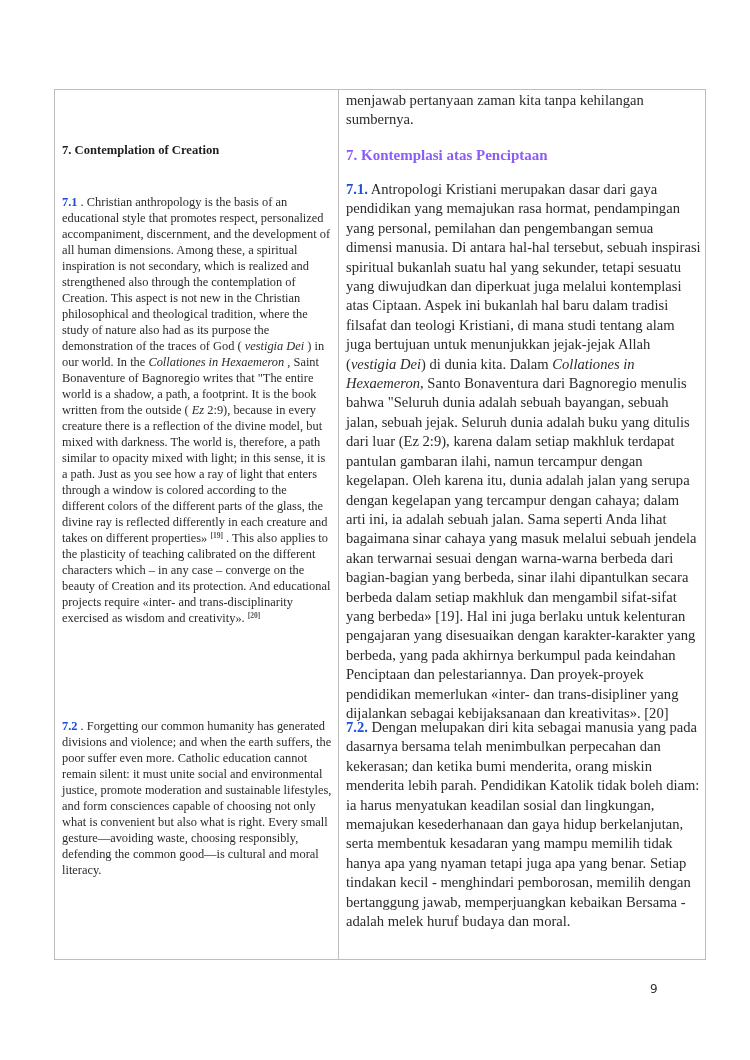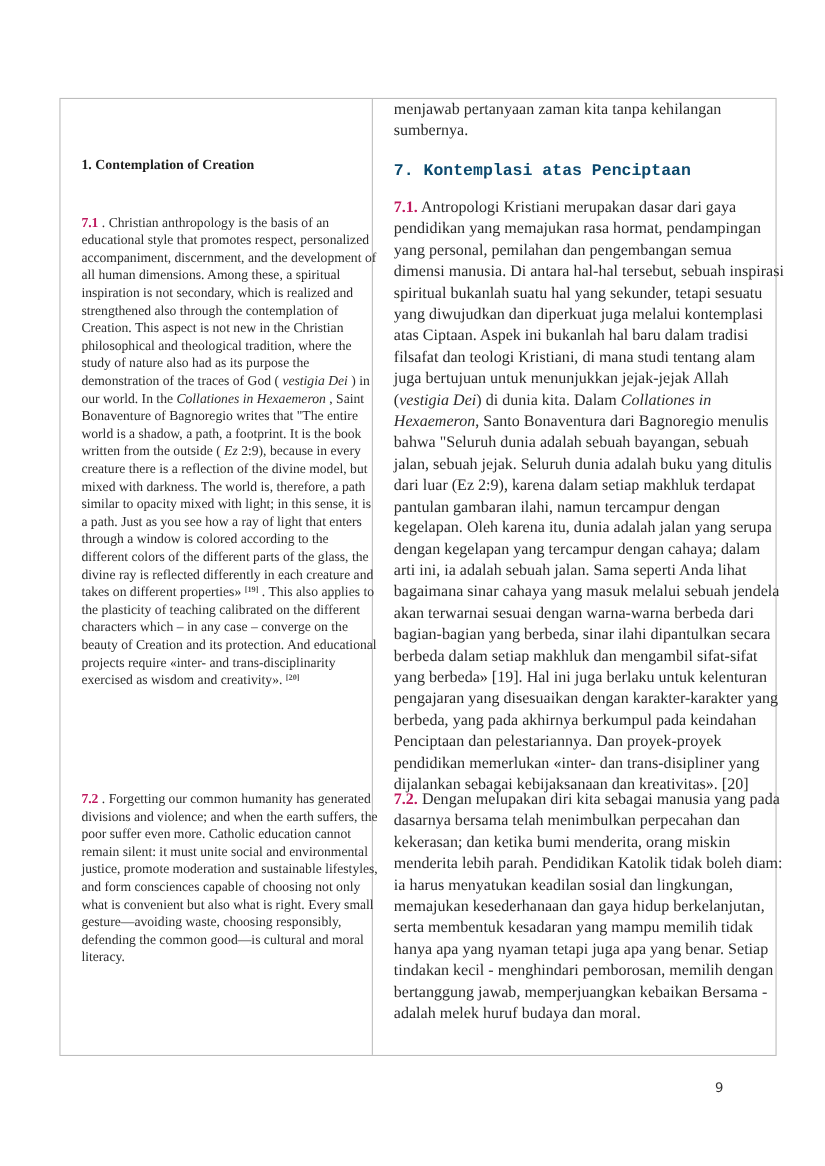--- a/index.html
+++ b/index.html
@@ -9,39 +9,39 @@
       position: absolute; left: 54px; top: 89px; width: 652px; height: 871px;
       border: 1.5px solid #bdbdbd; box-sizing: border-box;
     }
     .col-divider {
       position: absolute; left: 283px; top: 0; width: 0; height: 100%;
       border-left: 1.5px solid #bdbdbd;
     }
     .cell { position: absolute; color: #2b2b2b; font-family: "Liberation Serif", "DejaVu Serif", serif; }
     .left { left: 7px; width: 270px; font-size: 12.4px; line-height: 16px; }
     .right { left: 291px; width: 356px; font-size: 14.6px; line-height: 19.4px; }
-    .blk { position: absolute; left: 12px; width: 100%; margin: 0; }
+    .blk { position: absolute; left: 0; width: 100%; margin: 0; }
     .left .heading { font-weight: bold; color: #1f1f1f; font-size: 12.6px; }
-    .right .heading { font-weight: bold; color: #0c4a6e; font-size: 15px; font-family: Liberation Mono, monospace; }
-    .num { font-weight: bold; color: #be185d; }
+    .right .heading { font-weight: bold; color: #8b5cf6; font-size: 15px; }
+    .num { font-weight: bold; color: #1d4ed8; }
     sup { font-size: 7.5px; line-height: 0; vertical-align: 4px; color: #555; font-weight: bold; }
     .page-number {
       position: absolute; left: 650px; top: 982px; font-family: "DejaVu Sans", sans-serif;
       font-size: 12px; color: #333;
     }
   </style>
 </head>
 <body>
 
 <div class="page">
   <div class="table">
     <div class="col-divider"></div>
 
     <div class="cell left">
-      <p class="blk heading" style="top:52px;">1. Contemplation of Creation</p>
+      <p class="blk heading" style="top:52px;">7. Contemplation of Creation</p>
 
       <p class="blk" style="top:104px;"><span class="num">7.1</span><span> . Christian anthropology is the basis of an educational style that promotes respect, personalized accompaniment, discernment, and the development of all human dimensions. Among these, a spiritual inspiration is not secondary, which is realized and strengthened also through the contemplation of Creation. This aspect is not new in the Christian philosophical and theological tradition, where the study of nature also had as its purpose the demonstration of the traces of God ( </span><i>vestigia Dei</i><span> ) in our world. In the </span><i>Collationes in Hexaemeron</i><span> , Saint Bonaventure of Bagnoregio writes that "The entire world is a shadow, a path, a footprint. It is the book written from the outside ( </span><i>Ez</i><span> 2:9), because in every creature there is a reflection of the divine model, but mixed with darkness. The world is, therefore, a path similar to opacity mixed with light; in this sense, it is a path. Just as you see how a ray of light that enters through a window is colored according to the different colors of the different parts of the glass, the divine ray is reflected differently in each creature and takes on different properties» </span><sup>[19]</sup><span> . This also applies to the plasticity of teaching calibrated on the different characters which – in any case – converge on the beauty of Creation and its protection. And educational projects require «inter- and trans-disciplinarity exercised as wisdom and creativity». </span><sup>[20]</sup></p>
 
       <p class="blk" style="top:628px;"><span class="num">7.2</span><span> . Forgetting our common humanity has generated divisions and violence; and when the earth suffers, the poor suffer even more. Catholic education cannot remain silent: it must unite social and environmental justice, promote moderation and sustainable lifestyles, and form consciences capable of choosing not only what is convenient but also what is right. Every small gesture—avoiding waste, choosing responsibly, defending the common good—is cultural and moral literacy.</span></p>
     </div>
 
     <div class="cell right">
       <p class="blk" style="top:1px;">menjawab pertanyaan zaman kita tanpa kehilangan sumbernya.</p>
 
       <p class="blk heading" style="top:56px;">7. Kontemplasi atas Penciptaan</p>

